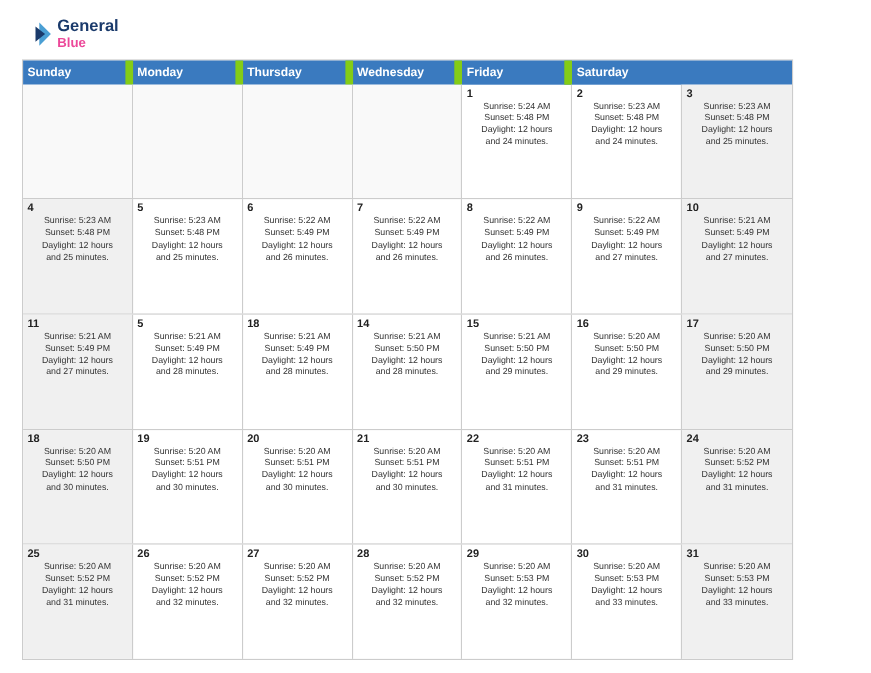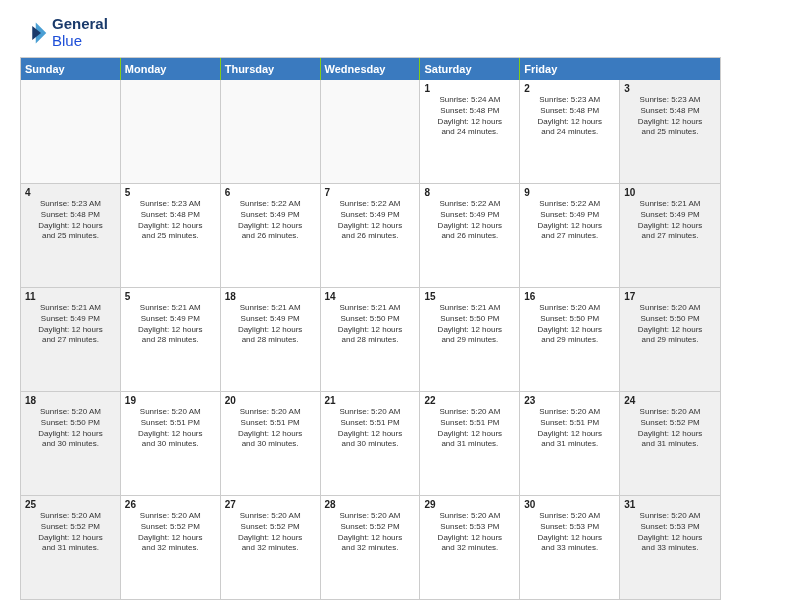--- a/index.html
+++ b/index.html
@@ -55,21 +55,21 @@
       display: grid;
       grid-template-columns: repeat(7, 1fr);
       background: #3a7abf;
     }
     .cal-header-cell {
       color: #fff;
       font-size: 11px;
       font-weight: bold;
       padding: 5px 4px;
       text-align: left;
-      border-right: 1px solid #84cc16;
+      border-right: 7px solid #84cc16;
     }
     .cal-header-cell:last-child { border-right: none; }
     .cal-body {
       flex: 1;
       display: flex;
       flex-direction: column;
     }
     .cal-row {
       display: grid;
       grid-template-columns: repeat(7, 1fr);
@@ -108,37 +108,37 @@
 
 <div class="page">
   <div class="header">
     <div class="logo-area">
       <svg class="logo-icon" viewBox="0 0 32 32">
         <polygon points="18,4 30,16 18,28" fill="#4a9fd4"></polygon>
         <polygon points="14,8 24,16 14,24" fill="#1a3a6b"></polygon>
       </svg>
       <div>
         <div style="font-size:15px;font-weight:bold;color:#1a3a6b;line-height:1.1;">General</div>
-        <div style="font-size:15px;font-weight:normal;color:#1d4ed8;line-height:1.1;">Blue</div>
+        <div style="font-size:12px;font-weight:bold;color:#ec4899;line-height:1.1;">Blue</div>
       </div>
     </div>
     <div class="title-area">
       <div class="month-title"></div>
       <div class="location"></div>
     </div>
   </div>
 
   <div class="calendar">
     <div class="cal-header">
     <div class="cal-header-cell">Sunday</div>
         <div class="cal-header-cell">Monday</div>
         <div class="cal-header-cell">Thursday</div>
         <div class="cal-header-cell">Wednesday</div>
+        <div class="cal-header-cell">Friday</div>
         <div class="cal-header-cell">Saturday</div>
-        <div class="cal-header-cell">Friday</div>
       </div>
     <div class="cal-body">
     <div class="cal-row">
           <div class="cal-cell empty"></div>
           <div class="cal-cell empty"></div>
           <div class="cal-cell empty"></div>
           <div class="cal-cell empty"></div>
           <div class="cal-cell">
             <span class="day-num">1</span>
             <div class="cell-info" style="white-space: pre-line;">Sunrise: 5:24 AM

